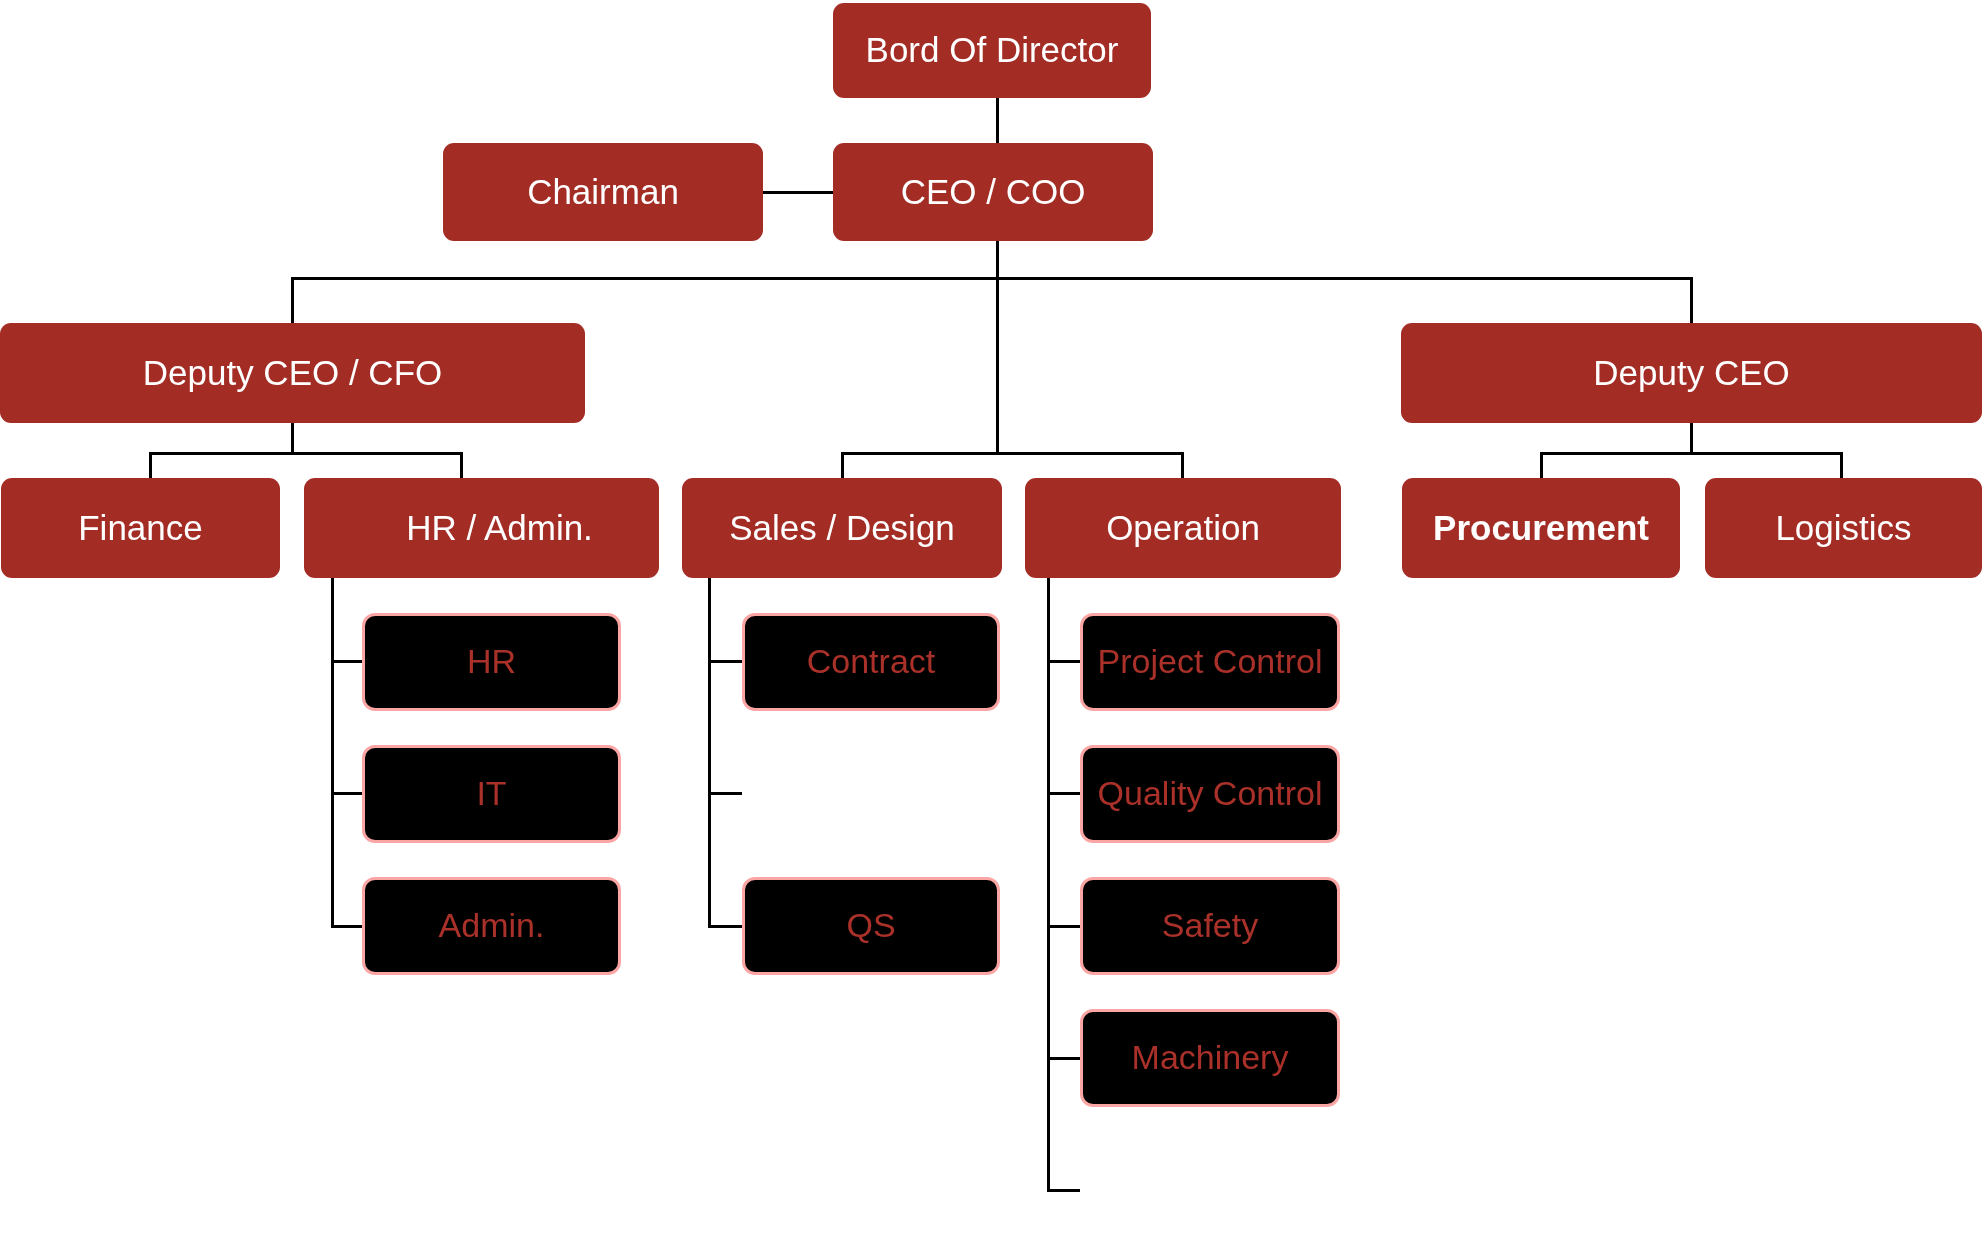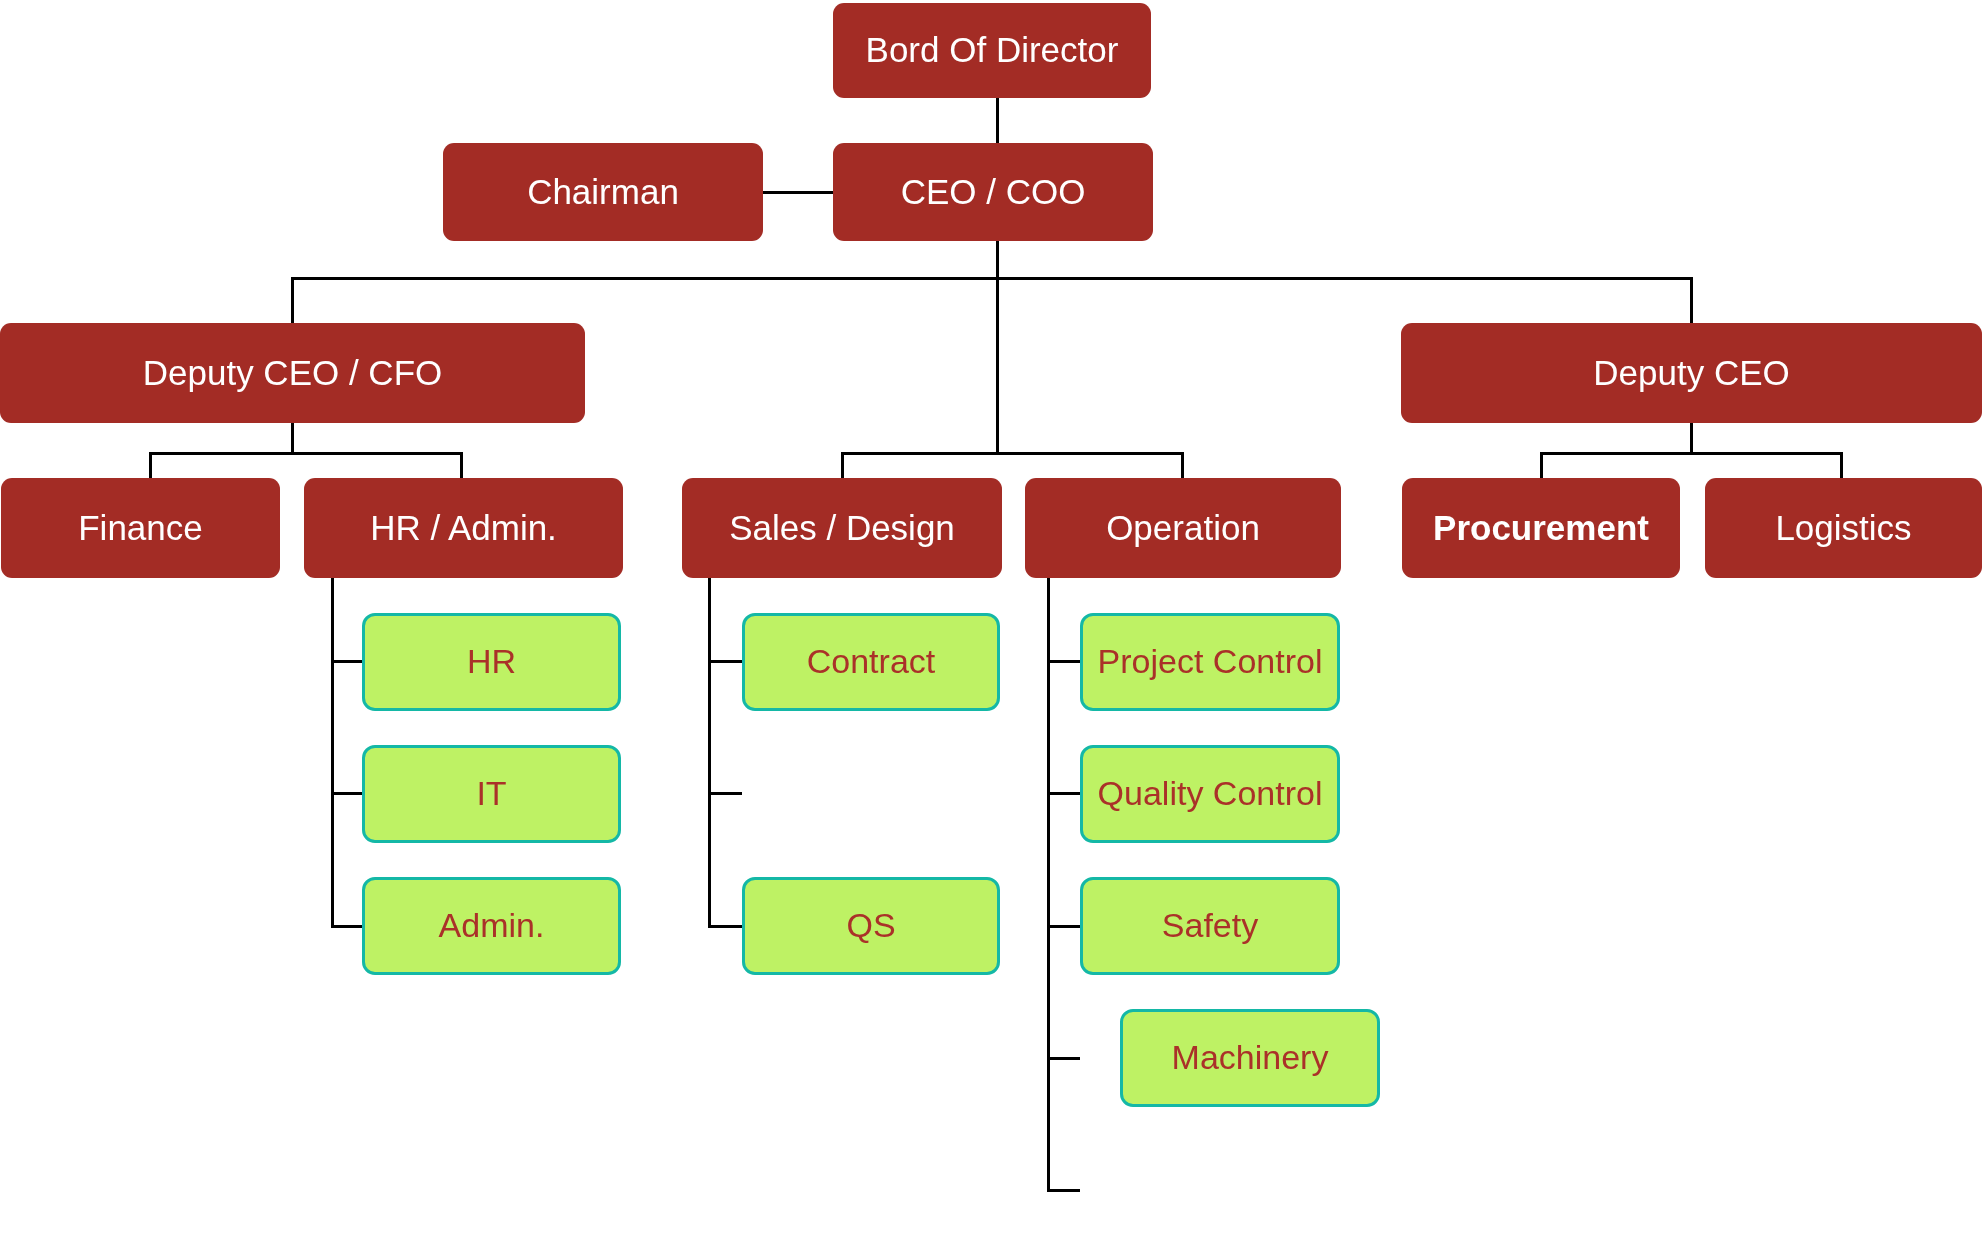--- a/index.html
+++ b/index.html
@@ -23,22 +23,22 @@
     display: flex;
     align-items: center;
     justify-content: center;
     font-size: 35px;
     line-height: 1.15;
     text-align: center;
     white-space: nowrap;
   }
   .subnode {
     position: absolute;
-    background: #bef264;
-    border: 3px solid #14b8a6;
+    background: #000000;
+    border: 3px solid #fca5a5;
     color: #AA3129;
     border-radius: 13px;
     display: flex;
     align-items: center;
     justify-content: center;
     font-size: 34px;
     line-height: 1.15;
     text-align: left;
     white-space: nowrap;
     box-sizing: border-box;
@@ -94,21 +94,21 @@
   <div class="node" style="left:443px; top:143px; width:320px; height:98px;">Chairman</div>
 
   <div class="node" style="left:833px; top:143px; width:320px; height:98px;">CEO / COO</div>
 
   <div class="node" style="left:0px; top:323px; width:585px; height:100px;">Deputy CEO / CFO</div>
 
   <div class="node" style="left:1401px; top:323px; width:581px; height:100px;">Deputy CEO</div>
 
   <div class="node" style="left:1px; top:478px; width:279px; height:100px;">Finance</div>
 
-  <div class="node" style="left:304px; top:478px; width:319px; height:100px;">HR / Admin.</div>
+  <div class="node" style="left:304px; top:478px; width:319px; height:100px;padding-left:36px;">HR / Admin.</div>
 
   <div class="node" style="left:682px; top:478px; width:320px; height:100px;">Sales / Design</div>
 
   <div class="node" style="left:1025px; top:478px; width:316px; height:100px;border-radius:11px;">Operation</div>
 
   <div class="node" style="left:1402px; top:478px; width:278px; height:100px;font-weight:bold;">Procurement</div>
 
   <div class="node" style="left:1705px; top:478px; width:277px; height:100px;">Logistics</div>
 
   <div class="subnode" style="left:362px; top:613px; width:259px; height:98px;">HR</div>
@@ -121,16 +121,16 @@
 
 
   <div class="subnode" style="left:742px; top:877px; width:258px; height:98px;">QS</div>
 
   <div class="subnode" style="left:1080px; top:613px; width:260px; height:98px;">Project Control</div>
 
   <div class="subnode" style="left:1080px; top:745px; width:260px; height:98px;">Quality Control</div>
 
   <div class="subnode" style="left:1080px; top:877px; width:260px; height:98px;">Safety</div>
 
-  <div class="subnode" style="left:1080px; top:1009px; width:260px; height:98px;margin-left:40px;">Machinery</div>
+  <div class="subnode" style="left:1080px; top:1009px; width:260px; height:98px;">Machinery</div>
 
 
 </div>
 
 </body></html>

